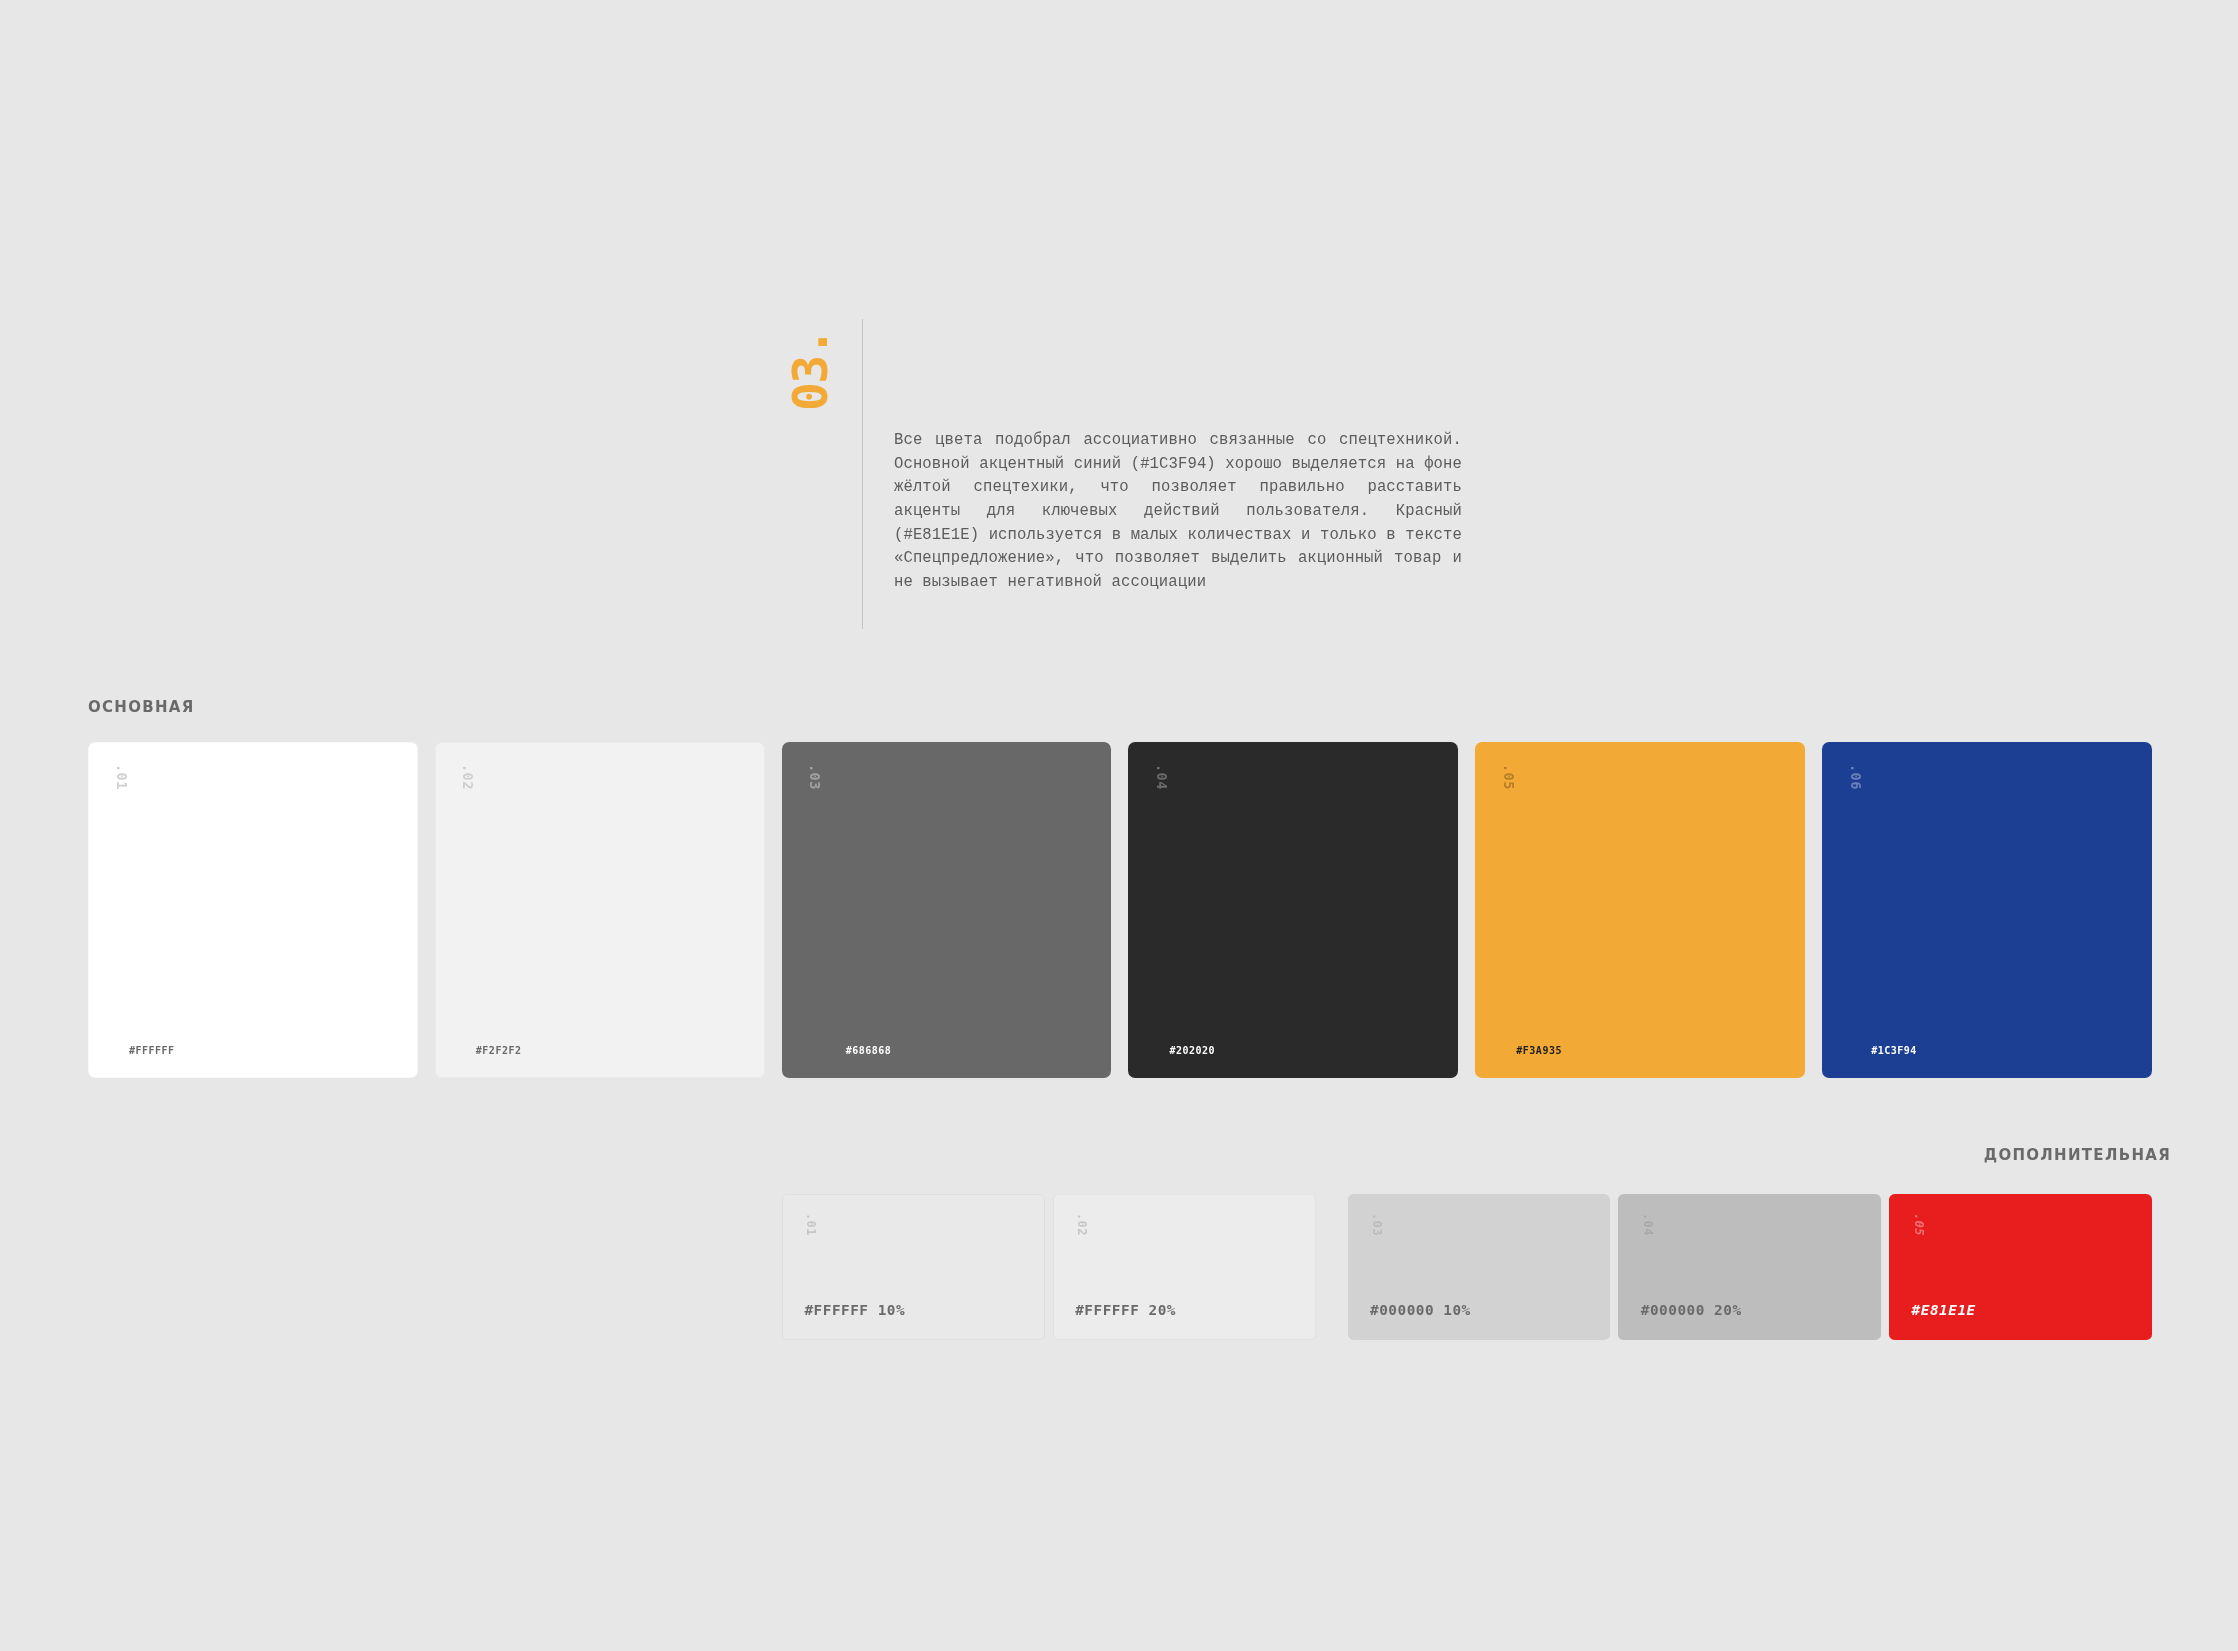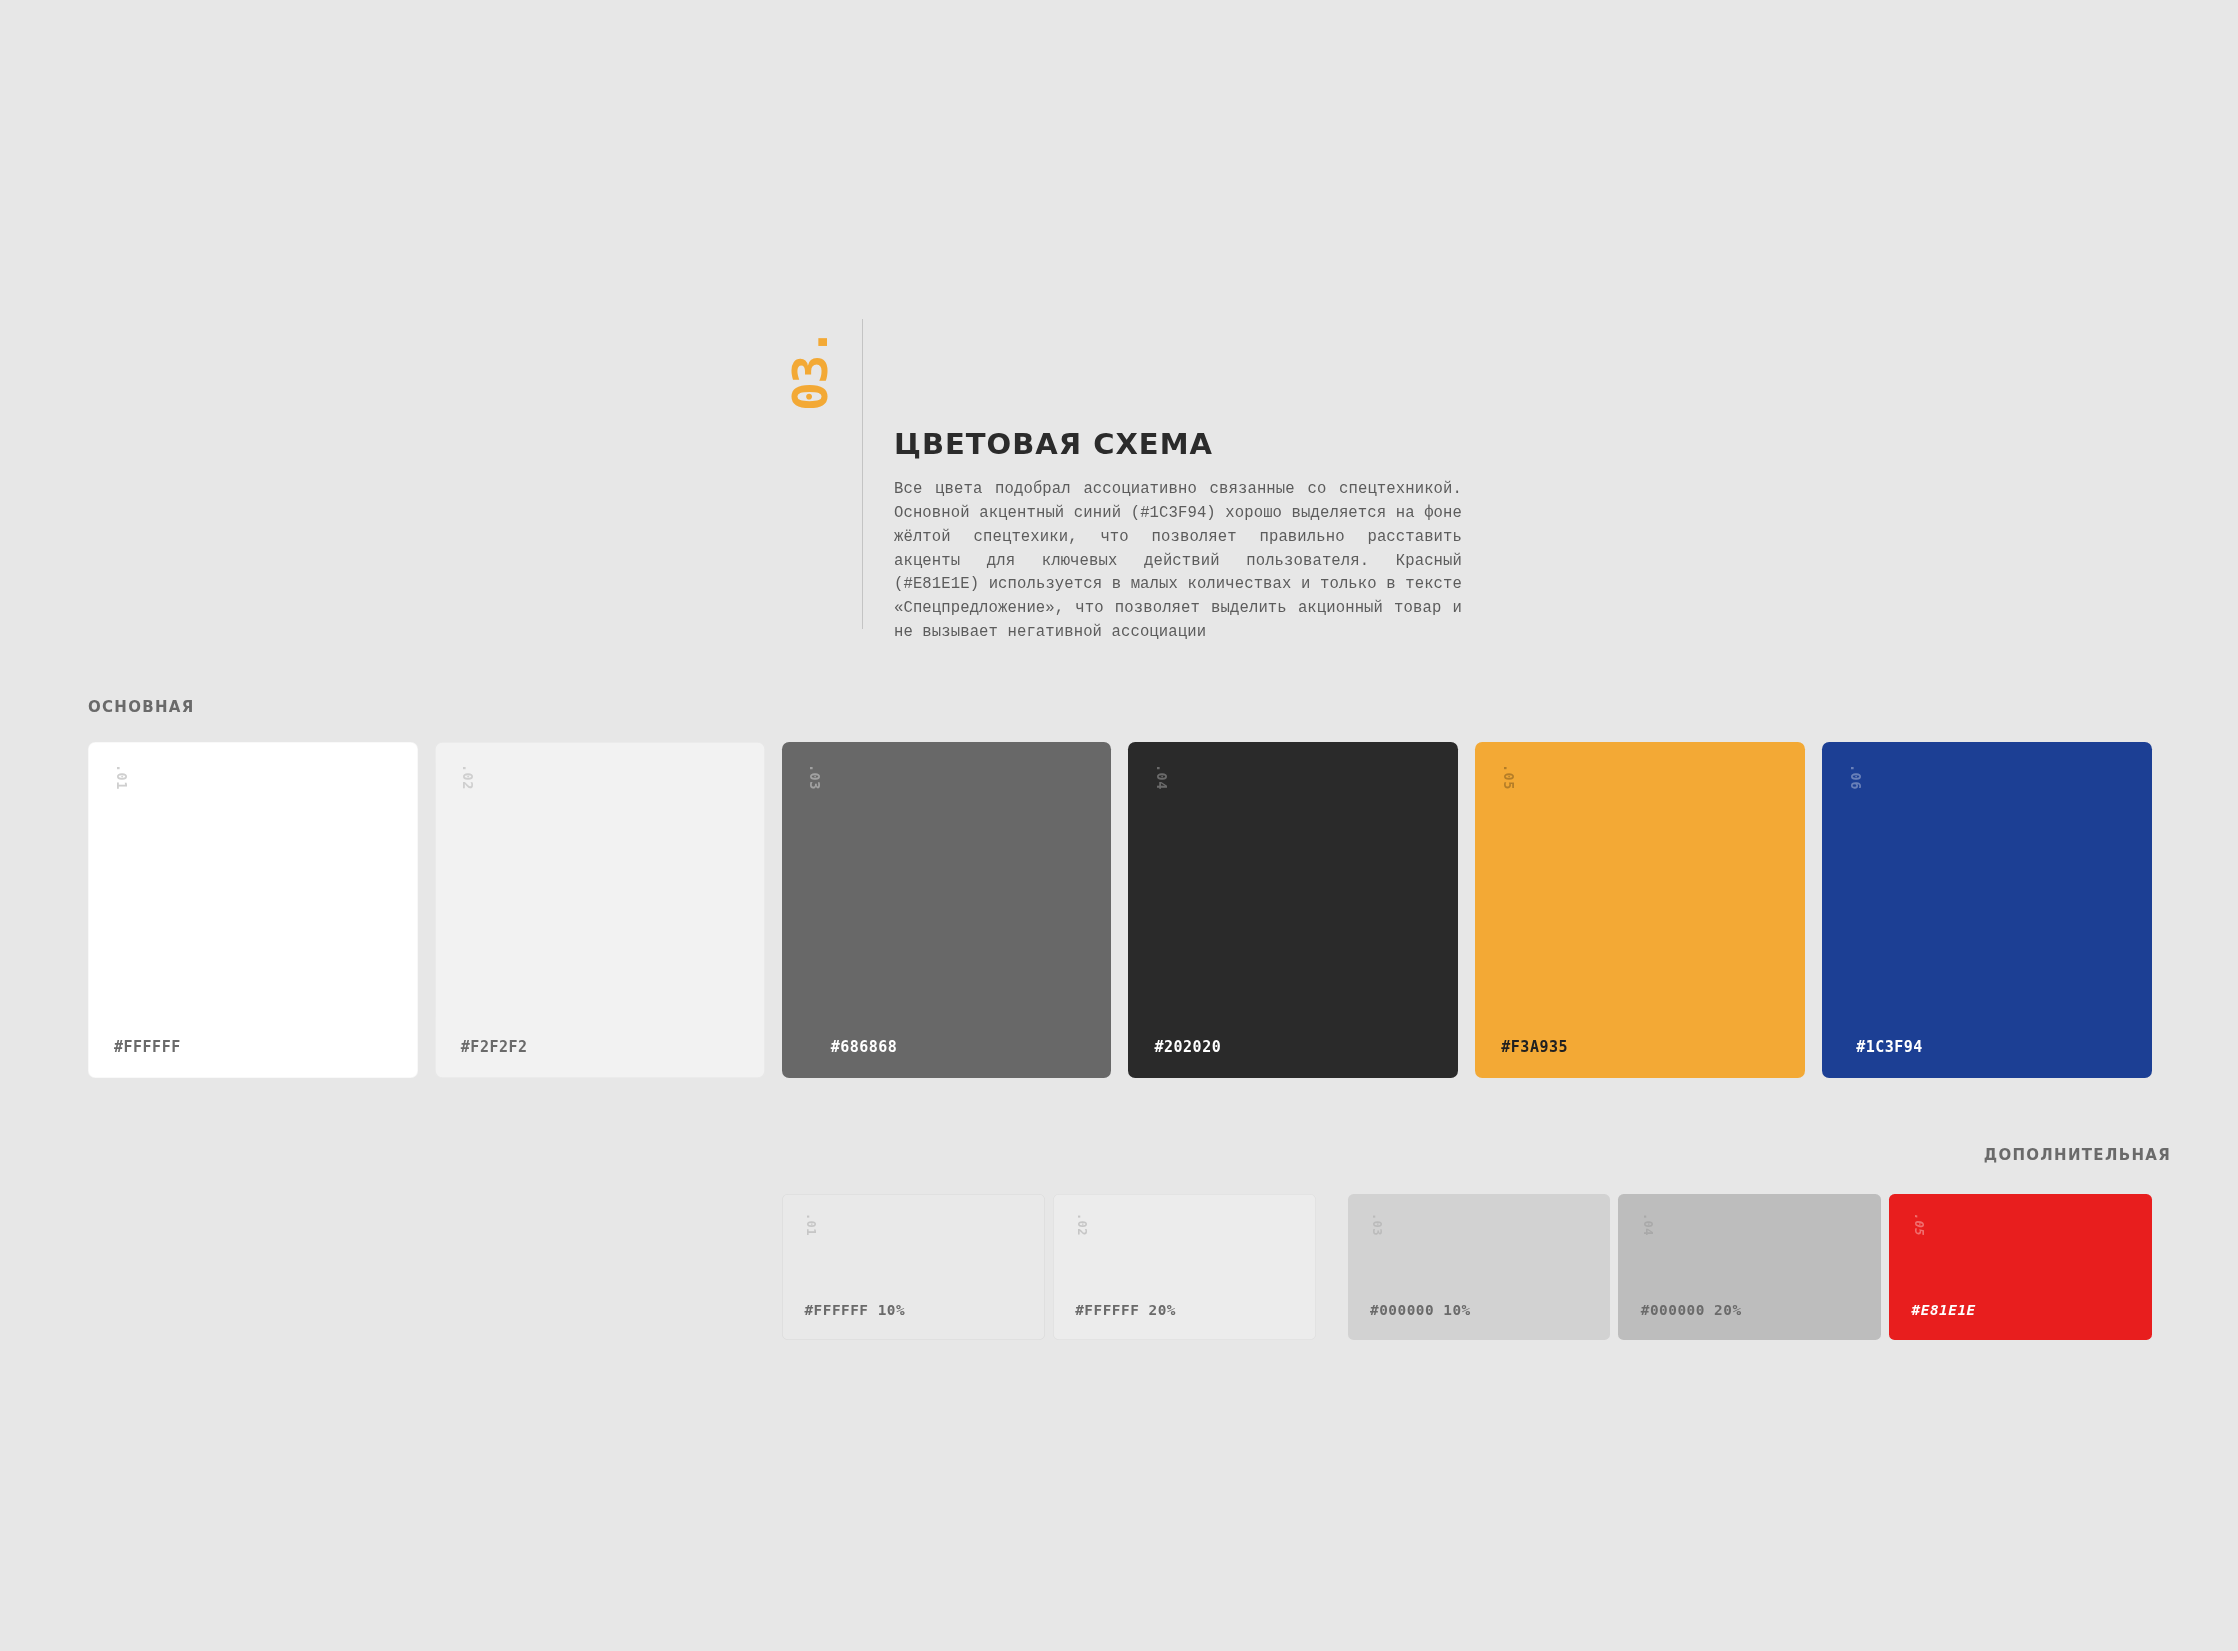--- a/index.html
+++ b/index.html
@@ -143,24 +143,24 @@
     transform: rotate(90deg) translateY(-100%);
   }
   .swatch-row.secondary .swatch-num {
     left: 22.4px;
     top: 19px;
     font-size: 12px;
   }
 
   .swatch-hex {
     position: absolute;
-    left: 26px;
+    left: 41px;
     bottom: 22.4px;
     font-family: "DejaVu Sans Mono", monospace;
-    font-size: 15px;
+    font-size: 10px;
     font-weight: 700;
     letter-spacing: 0.5px;
     white-space: nowrap;
   }
   .swatch-row.secondary .swatch-hex {
     left: 22.4px;
     bottom: 22.4px;
     font-size: 14.4px;
   }
 </style>
@@ -169,21 +169,20 @@
 
 <div class="header">
 
   <div class="logo-mark">
     <span class="rot">03.</span>
   </div>
 
   <div class="divider"></div>
 
   <div class="header-body">
-    <h1 class="page-title">ЦВЕТОВАЯ СХЕМА</h1>
     <p class="page-desc">Все цвета подобрал ассоциативно связанные со спецтехникой. Основной акцентный синий (#1C3F94) хорошо выделяется на фоне жёлтой спецтехики, что позволяет правильно расставить акценты для ключевых действий пользователя. Красный (#E81E1E) используется в малых количествах и только в тексте «Спецпредложение», что позволяет выделить акционный товар и не вызывает негативной ассоциации</p>
   </div>
 </div>
 
 <div class="section-label primary">ОСНОВНАЯ</div>
 <div class="swatch-row primary" id="row-primary">
     <div class="swatch" style="background: rgb(255, 255, 255); box-shadow: rgba(0, 0, 0, 0.035) 0px 0px 0px 0.8px inset;">
       <span class="swatch-num" style="color: rgb(207, 207, 207);">.01</span>
       <span class="swatch-hex" style="color: rgb(106, 106, 106);">#FFFFFF</span>
     </div>

